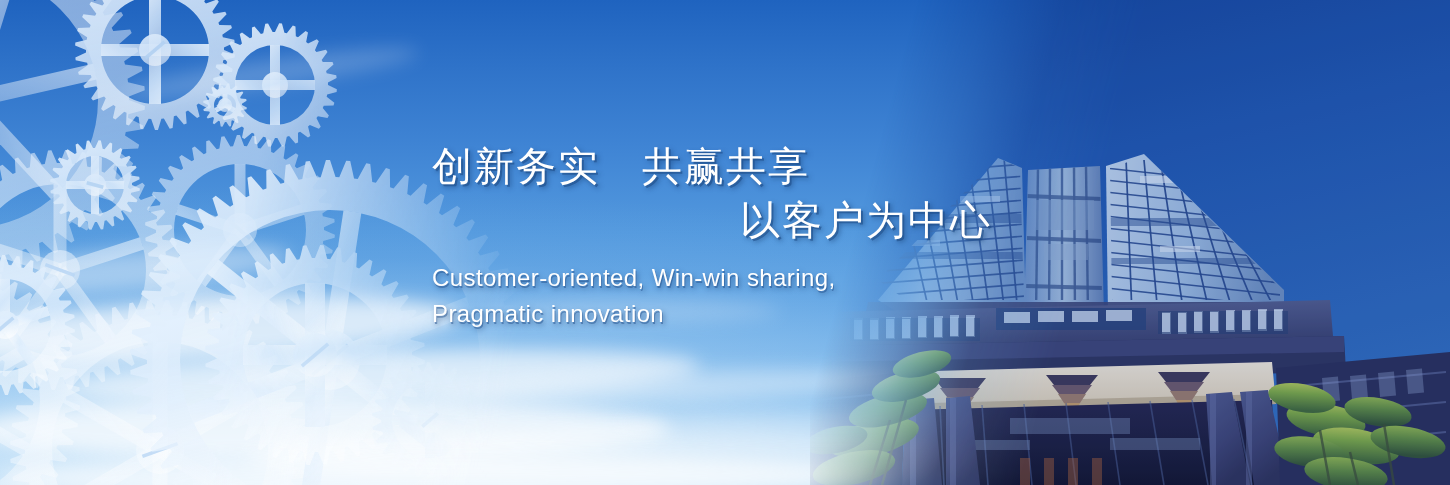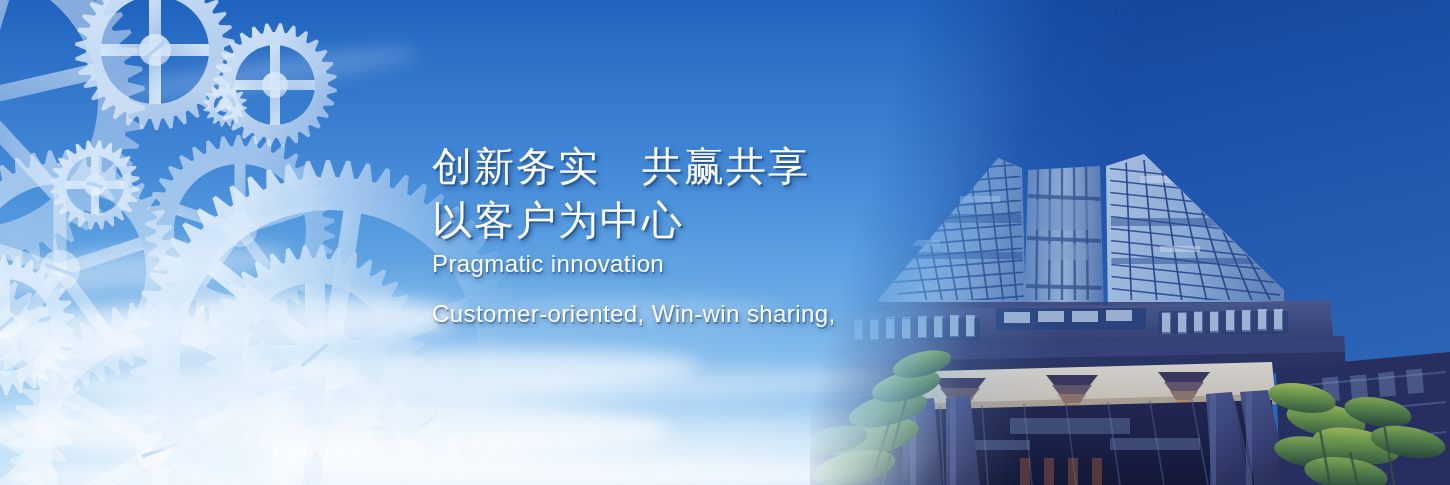--- a/index.html
+++ b/index.html
@@ -77,21 +77,21 @@
     color:#ffffff;
     font-size:40px;
     font-weight:normal;
     letter-spacing:2px;
     line-height:52px;
     white-space:pre;
     text-shadow:
        2px 2px 0   rgba(28,72,132,.55),
        3px 3px 5px rgba(18,54,106,.55);
   }
-  .cn2{ margin-top:2px; }
+  .cn2{ margin-top:2px;text-align:right; }
   .en{
     color:#ffffff;
     font-size:24px;
     font-weight:500;
     line-height:36px;
     letter-spacing:.4px;
     text-shadow:
        1px 2px 0   rgba(30,76,136,.45),
        2px 3px 5px rgba(18,54,106,.50);
   }
@@ -589,17 +589,17 @@
         <line x1="584" y1="485" x2="574" y2="424"></line>
       </g>
     </g>
 
     <rect x="0" y="0" width="640" height="485" fill="#2a4f9e" opacity=".17"></rect>
   </svg>
 
   <div id="copy">
     <div class="cn cn1">创新务实　共赢共享</div>
     <div class="cn cn2">以客户为中心</div>
+    <div class="en en1">Customer-oriented, Win-win sharing,</div>
     <div class="en">Pragmatic innovation</div>
-    <div class="en en1">Customer-oriented, Win-win sharing,</div>
   </div>
 
 </div>
 
 </body></html>

